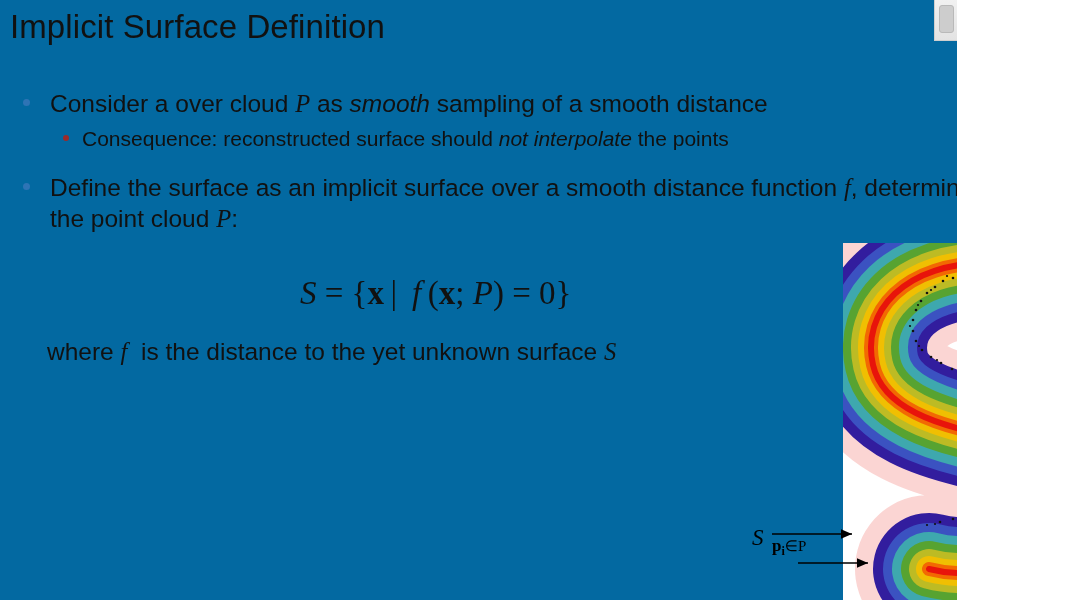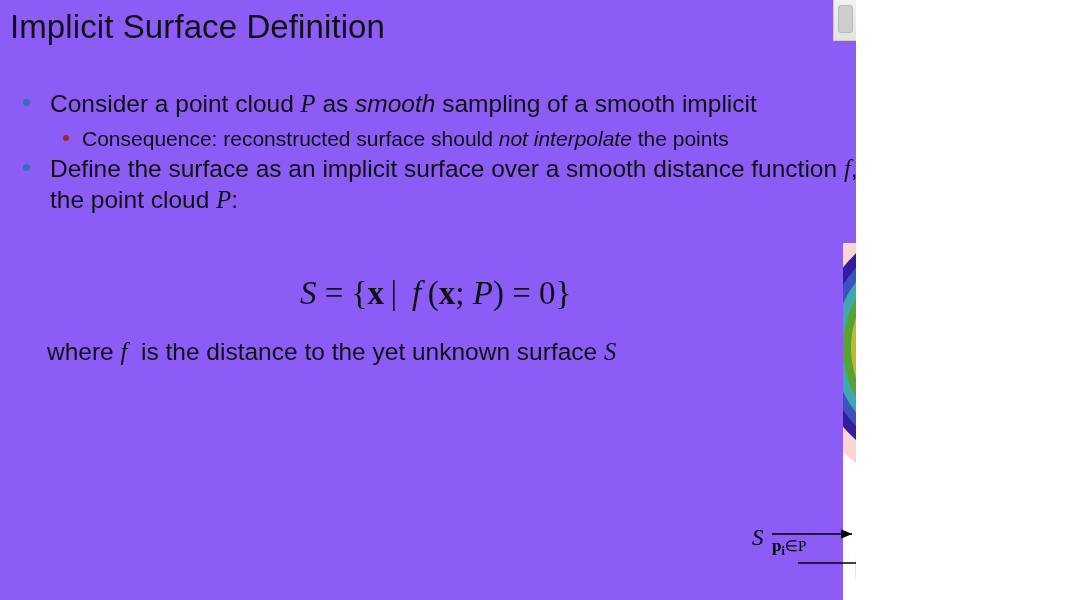--- a/index.html
+++ b/index.html
@@ -2,23 +2,23 @@
 <html><head>
 <meta charset="utf-8">
 <style>
   html, body {
     margin: 0;
     padding: 0;
     background: #ffffff;
   }
   #slide {
     position: relative;
-    width: 856px;
+    width: 957px;
     height: 600px;
-    background: #8b5cf6;
+    background: #0369a1;
     overflow: hidden;
     font-family: "Liberation Sans", sans-serif;
     color: #000000;
   }
 
   
   .slide-title {
     position: absolute;
     left: 10px;
     top: 8px;
@@ -52,21 +52,21 @@
     height: 7px;
     border-radius: 50%;
     background: #2e74b5;
   }
   .bullet-l2 {
     position: relative;
     padding-left: 72px;
     font-size: 21px;
     line-height: 1.3;
     color: #111111;
-    margin: 6px 0 0 0;
+    margin: 6px 0 19px 0;
   }
   .bullet-l2 > .dot {
     position: absolute;
     left: 53px;
     top: 10px;
     width: 6px;
     height: 6px;
     border-radius: 50%;
     background: #9c2a2a;
   }
@@ -156,21 +156,21 @@
 <body>
 
 <div id="slide">
 
   <div class="slide-title">Implicit Surface Definition</div>
 
   <div class="body">
 
     <div class="bullet-l1">
       <span class="dot"></span>
-      <span>Consider a point cloud </span><span class="serif-i">P</span><span> as </span><span class="it">smooth</span><span> sampling of a smooth implicit</span>
+      <span>Consider a over cloud </span><span class="serif-i">P</span><span> as </span><span class="it">smooth</span><span> sampling of a smooth distance</span>
     </div>
 
     <div class="bullet-l2">
       <span class="dot"></span>
       <span>Consequence: reconstructed surface should </span><span class="it">not interpolate</span><span> the points</span>
     </div>
 
     <div class="bullet-l1">
       <span class="dot"></span>
       <span>Define the surface as an implicit surface over a smooth distance function </span><span class="serif-i">f</span><span>, determined by the point cloud </span><span class="serif-i">P</span><span>:</span>

